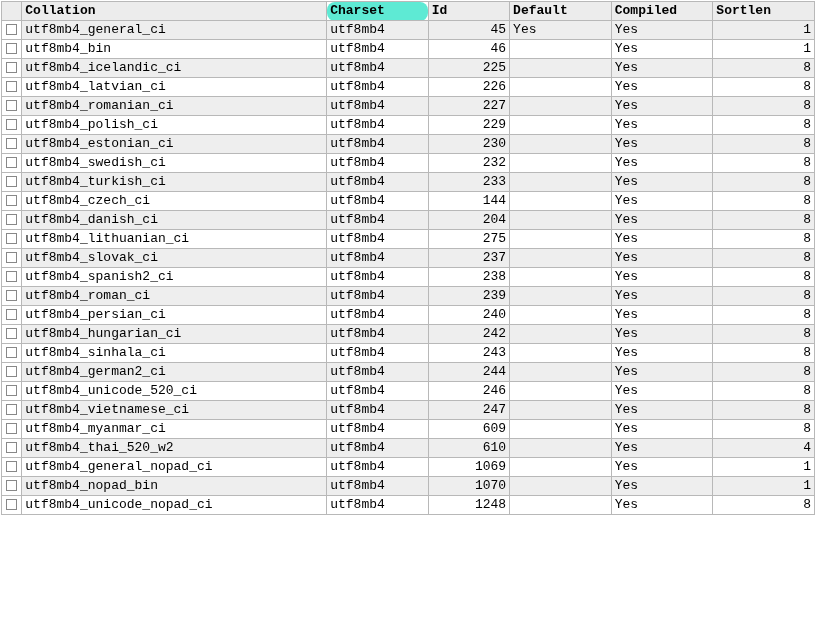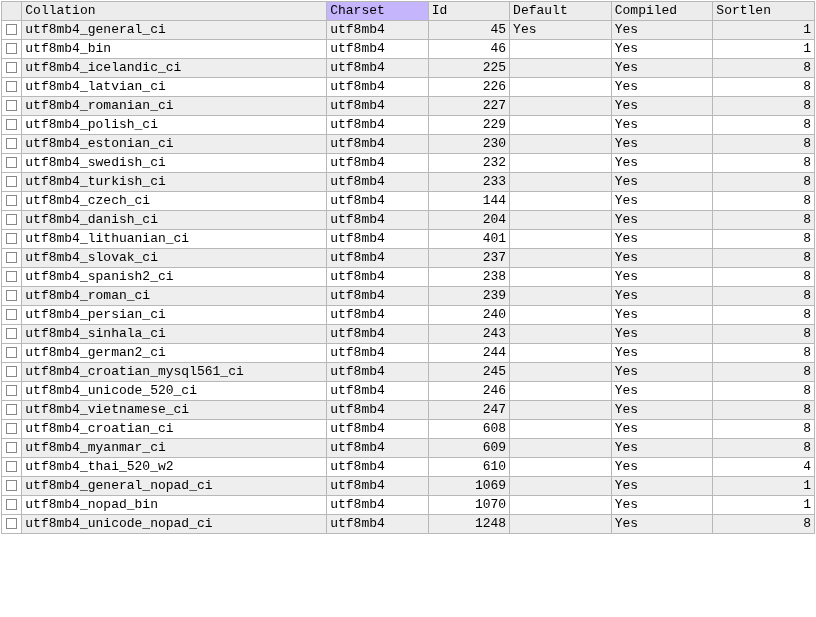--- a/index.html
+++ b/index.html
@@ -21,26 +21,27 @@
     border: 1px solid #b8b8b8;
     padding: 1px 3px 1px 3px;
     height: 19px;
     line-height: 16px;
     overflow: hidden;
     white-space: nowrap;
     vertical-align: middle;
   }
   th {
     background: #ececec;
-    font-weight: normal;
+    font-weight: bold;
     text-align: left;
     margin-top: 32px;
   }
   th.sorted {
-    background: #c4b5fd;
+    background: #5eead4;
+    border-radius: 8px;
   }
   .col-check { width: 20px; text-align:center; padding:0;}
   .col-collation { width: 300px; }
   .col-charset { width: 100px; }
   .col-id { width: 80px; }
   .col-default { width: 100px; }
   .col-compiled { width: 100px; }
   .col-sortlen { width: 100px; }
   .num { text-align: right; }
   tbody tr:nth-child(odd) td { background: #eeeeee; }
@@ -175,21 +176,21 @@
         <td>utf8mb4</td>
         <td class="num">204</td>
         <td></td>
         <td>Yes</td>
         <td class="num">8</td>
       </tr>
       <tr>
         <td class="chk"><span class="chkbox"></span></td>
         <td>utf8mb4_lithuanian_ci</td>
         <td>utf8mb4</td>
-        <td class="num">401</td>
+        <td class="num">275</td>
         <td></td>
         <td>Yes</td>
         <td class="num">8</td>
       </tr>
       <tr>
         <td class="chk"><span class="chkbox"></span></td>
         <td>utf8mb4_slovak_ci</td>
         <td>utf8mb4</td>
         <td class="num">237</td>
         <td></td>
@@ -218,68 +219,59 @@
         <td class="chk"><span class="chkbox"></span></td>
         <td>utf8mb4_persian_ci</td>
         <td>utf8mb4</td>
         <td class="num">240</td>
         <td></td>
         <td>Yes</td>
         <td class="num">8</td>
       </tr>
       <tr>
         <td class="chk"><span class="chkbox"></span></td>
+        <td>utf8mb4_hungarian_ci</td>
+        <td>utf8mb4</td>
+        <td class="num">242</td>
+        <td></td>
+        <td>Yes</td>
+        <td class="num">8</td>
+      </tr>
+      <tr>
+        <td class="chk"><span class="chkbox"></span></td>
         <td>utf8mb4_sinhala_ci</td>
         <td>utf8mb4</td>
         <td class="num">243</td>
         <td></td>
         <td>Yes</td>
         <td class="num">8</td>
       </tr>
       <tr>
         <td class="chk"><span class="chkbox"></span></td>
         <td>utf8mb4_german2_ci</td>
         <td>utf8mb4</td>
         <td class="num">244</td>
         <td></td>
         <td>Yes</td>
         <td class="num">8</td>
       </tr>
       <tr>
         <td class="chk"><span class="chkbox"></span></td>
-        <td>utf8mb4_croatian_mysql561_ci</td>
-        <td>utf8mb4</td>
-        <td class="num">245</td>
-        <td></td>
-        <td>Yes</td>
-        <td class="num">8</td>
-      </tr>
-      <tr>
-        <td class="chk"><span class="chkbox"></span></td>
         <td>utf8mb4_unicode_520_ci</td>
         <td>utf8mb4</td>
         <td class="num">246</td>
         <td></td>
         <td>Yes</td>
         <td class="num">8</td>
       </tr>
       <tr>
         <td class="chk"><span class="chkbox"></span></td>
         <td>utf8mb4_vietnamese_ci</td>
         <td>utf8mb4</td>
         <td class="num">247</td>
-        <td></td>
-        <td>Yes</td>
-        <td class="num">8</td>
-      </tr>
-      <tr>
-        <td class="chk"><span class="chkbox"></span></td>
-        <td>utf8mb4_croatian_ci</td>
-        <td>utf8mb4</td>
-        <td class="num">608</td>
         <td></td>
         <td>Yes</td>
         <td class="num">8</td>
       </tr>
       <tr>
         <td class="chk"><span class="chkbox"></span></td>
         <td>utf8mb4_myanmar_ci</td>
         <td>utf8mb4</td>
         <td class="num">609</td>
         <td></td>

